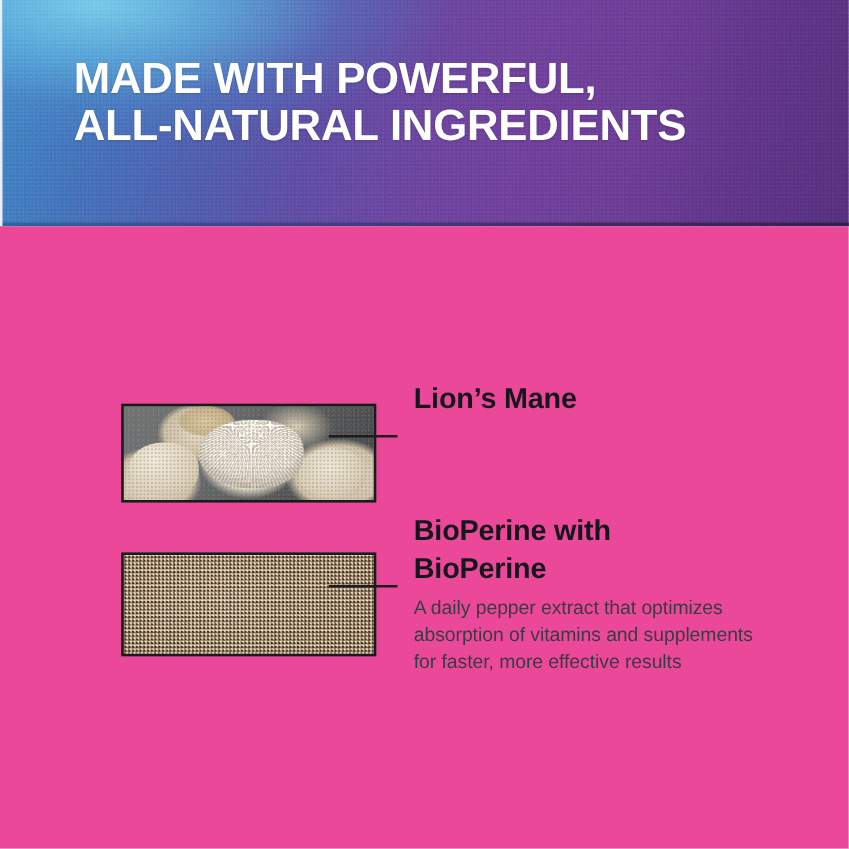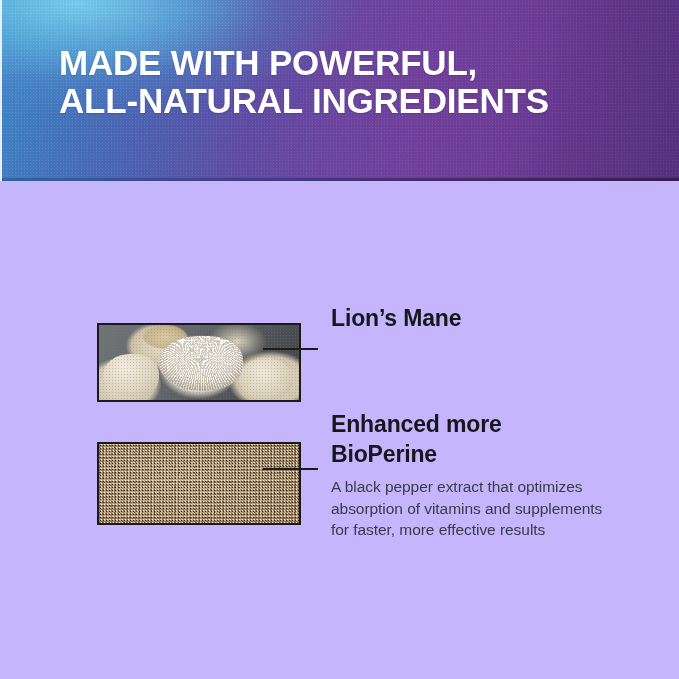--- a/index.html
+++ b/index.html
@@ -73,21 +73,21 @@
     white-space: pre-line;
   }
 
   
   .content {
     position: absolute;
     left: 0;
     top: 181px;
     width: 679px;
     height: 498px;
-    background: #c4b5fd;
+    background: #ec4899;
   }
 
   .ingredient {
     position: absolute;
     left: 0;
     width: 679px;
   }
   .ingredient-1 { top: 126px; }
   .ingredient-2 { top: 245px; }
 
@@ -239,21 +239,21 @@
       <h2 class="detail-title">Lion’s Mane</h2>
     </div>
   </section>
 
   <section class="ingredient ingredient-2">
     <figure class="thumb thumb-2">
       <div class="bp-photo"></div>
     </figure>
     <div class="connector connector-2"></div>
     <div class="detail detail-2">
-      <h2 class="detail-title">Enhanced more
+      <h2 class="detail-title">BioPerine with
 BioPerine</h2>
-      <p class="detail-body">A black pepper extract that optimizes
+      <p class="detail-body">A daily pepper extract that optimizes
 absorption of vitamins and supplements
 for faster, more effective results</p>
     </div>
   </section>
 
 </main>
 
 </body></html>

